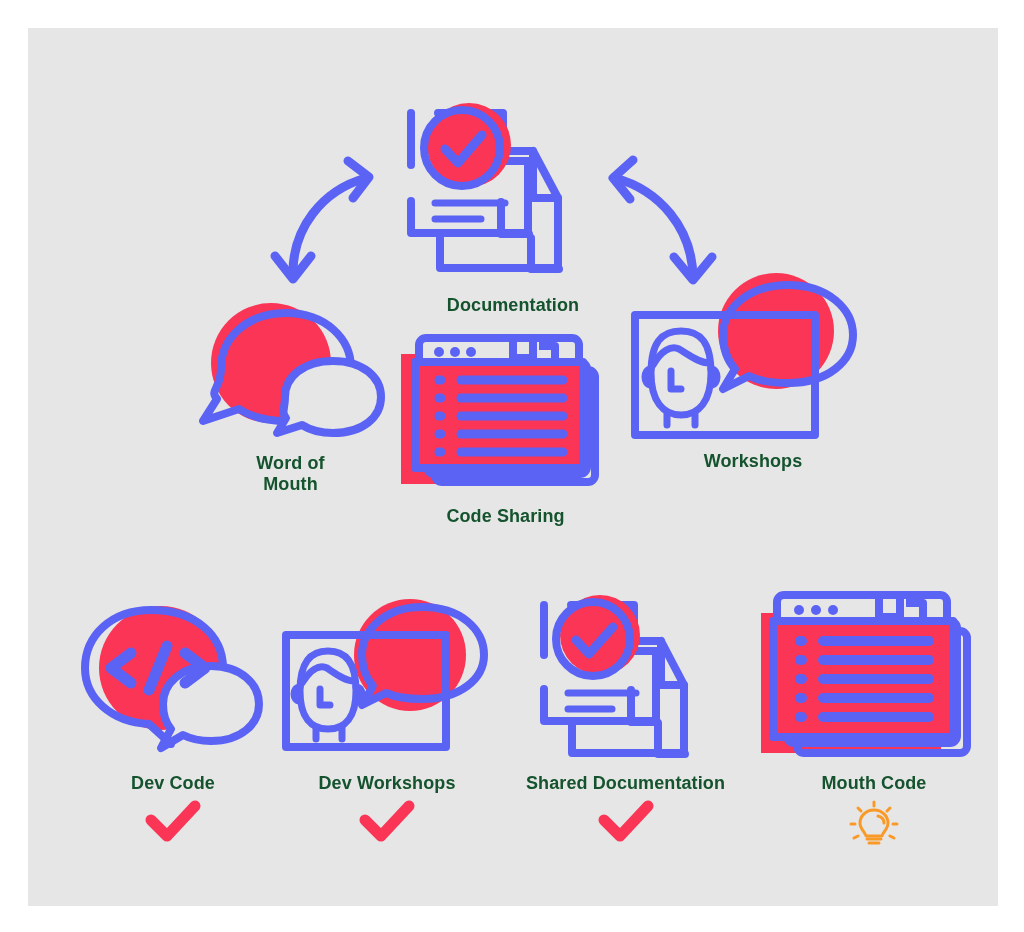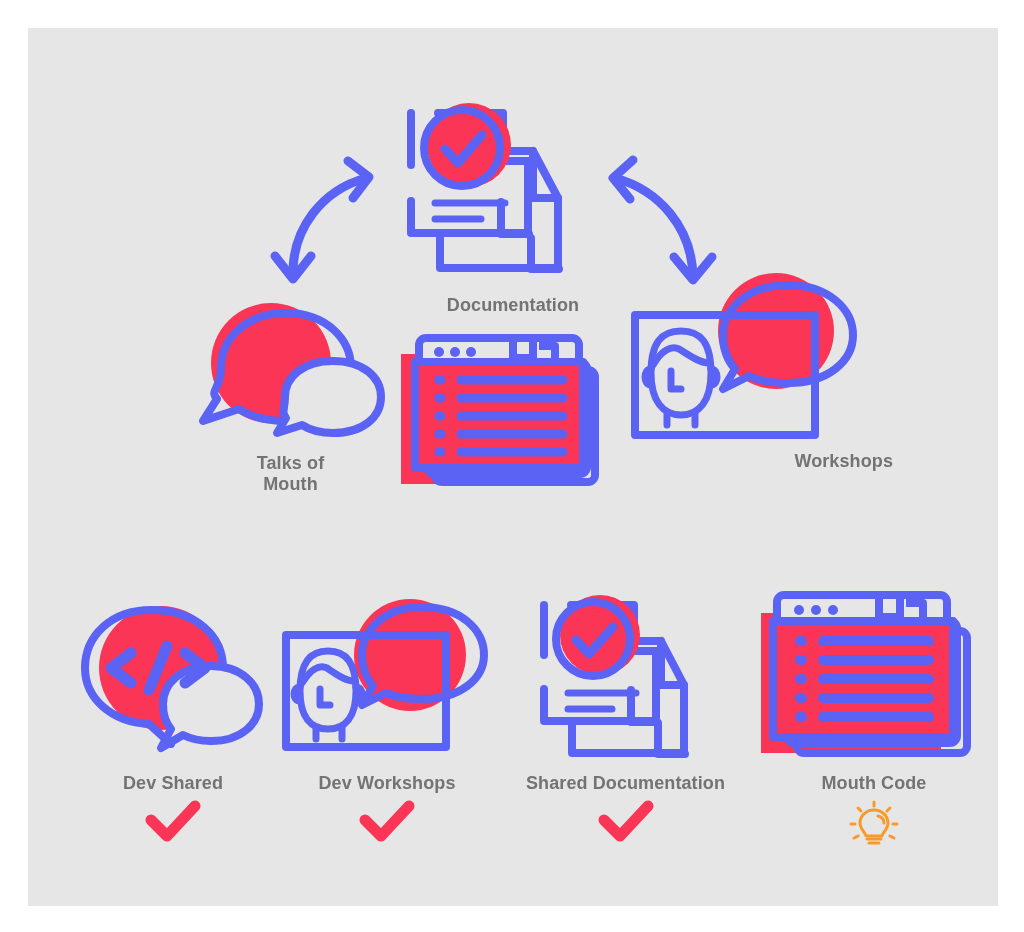--- a/index.html
+++ b/index.html
@@ -27,21 +27,21 @@
   }
   .art {
     position: relative;
     width: 100%;
   }
   .label {
     position: absolute;
     left: 0;
     width: 100%;
     text-align: center;
-    color: #737373;
+    color: #14532d;
     font-family: "Liberation Sans", sans-serif;
     font-weight: bold;
     font-size: 18px;
     line-height: 21px;
     letter-spacing: 0.1px;
     white-space: pre-line;
   }
   .mark {
     position: absolute;
     left: 0;
@@ -55,21 +55,21 @@
   #n-documentation { left: 355px; top: 55px;  width: 260px; }
   #n-documentation .label { top: 212px; }
 
   #n-wordofmouth   { left: 145px; top: 275px; width: 235px; }
   #n-wordofmouth .label { top: 150px; }
 
   #n-codesharing   { left: 345px; top: 300px; width: 265px; }
   #n-codesharing .label { top: 178px; }
 
   #n-workshops     { left: 585px; top: 245px; width: 280px; }
-  #n-workshops .label { top: 178px; text-align: right; }
+  #n-workshops .label { top: 178px; }
 
   #n-devtalks      { left: 35px;  top: 570px; width: 220px; }
   #n-devtalks .label { top: 175px; }
   #n-devtalks .mark { top: 202px; }
 
   #n-devworkshops  { left: 246px; top: 565px; width: 226px; }
   #n-devworkshops .label { top: 180px; }
   #n-devworkshops .mark { top: 207px; }
 
   #n-shareddoc     { left: 470px; top: 555px; width: 255px; }
@@ -147,21 +147,21 @@
                  C 48 36 73 10 113 10 Z" fill="none" stroke="#5b63f5" stroke-width="8" stroke-linejoin="round"></path>
         <path d="M 160 58
                  C 190 58 208 74 208 94
                  C 208 114 190 130 160 130
                  C 148 130 137 127 129 122
                  L 104 130 L 113 115
                  C 108 109 112 106 112 94
                  C 112 74 130 58 160 58 Z" fill="#e6e6e6" stroke="#5b63f5" stroke-width="8" stroke-linejoin="round"></path>
       </svg>
     </div>
-    <div class="label">Talks of
+    <div class="label">Word of
 Mouth</div>
   </div>
 
   <div class="node" id="n-codesharing">
     <div class="art">
       <svg width="265" height="180" viewBox="0 0 265 180">
         <rect x="28" y="26" width="175" height="130" fill="#fa3556"></rect>
         <g fill="none" stroke="#5b63f5" stroke-width="8" stroke-linejoin="round">
           <rect x="62" y="42" width="160" height="112" rx="7"></rect>
           <rect x="54" y="34" width="160" height="112" rx="7"></rect>
@@ -184,20 +184,21 @@
             <line x1="66" y1="88" x2="68" y2="88"></line>
             <line x1="88" y1="88" x2="190" y2="88"></line>
             <line x1="66" y1="106" x2="68" y2="106"></line>
             <line x1="88" y1="106" x2="190" y2="106"></line>
             <line x1="66" y1="124" x2="68" y2="124"></line>
             <line x1="88" y1="124" x2="190" y2="124"></line>
           </g>
         </g>
       </svg>
     </div>
+    <div class="label">Code Sharing</div>
   </div>
 
   <div class="node" id="n-workshops">
     <div class="art">
       <svg width="280" height="180" viewBox="0 0 280 180">
         <circle cx="163" cy="58" r="58" fill="#fa3556"></circle>
         <rect x="22" y="42" width="180" height="120" fill="none" stroke="#5b63f5" stroke-width="8" stroke-linejoin="round"></rect>
         <g fill="none" stroke="#5b63f5" stroke-width="7" stroke-linecap="round" stroke-linejoin="round">
           <path d="M 38 112 C 30 112 30 96 38 96"></path>
           <path d="M 98 112 C 106 112 106 96 98 96"></path>
@@ -235,21 +236,21 @@
                  L 98 150 L 108 131
                  C 102 124 100 116 100 106
                  C 100 86 118 68 148 68 Z" fill="#e6e6e6" stroke="#5b63f5" stroke-width="8" stroke-linejoin="round"></path>
         <g fill="none" stroke="#5b63f5" stroke-width="11" stroke-linecap="round" stroke-linejoin="round">
           <path d="M 68 55 L 48 70 L 68 85"></path>
           <path d="M 122 55 L 142 70 L 122 85"></path>
           <path d="M 104 48 L 86 92"></path>
         </g>
       </svg>
     </div>
-    <div class="label">Dev Shared</div>
+    <div class="label">Dev Code</div>
     <div class="mark">
       <svg width="60" height="44" viewBox="0 0 60 44">
         <path d="M 8 20 L 24 36 L 52 6" fill="none" stroke="#fa3556" stroke-width="11" stroke-linecap="round" stroke-linejoin="round"></path>
       </svg>
     </div>
   </div>
 
   <div class="node" id="n-devworkshops">
     <div class="art">
       <svg width="226" height="180" viewBox="0 0 226 180">

